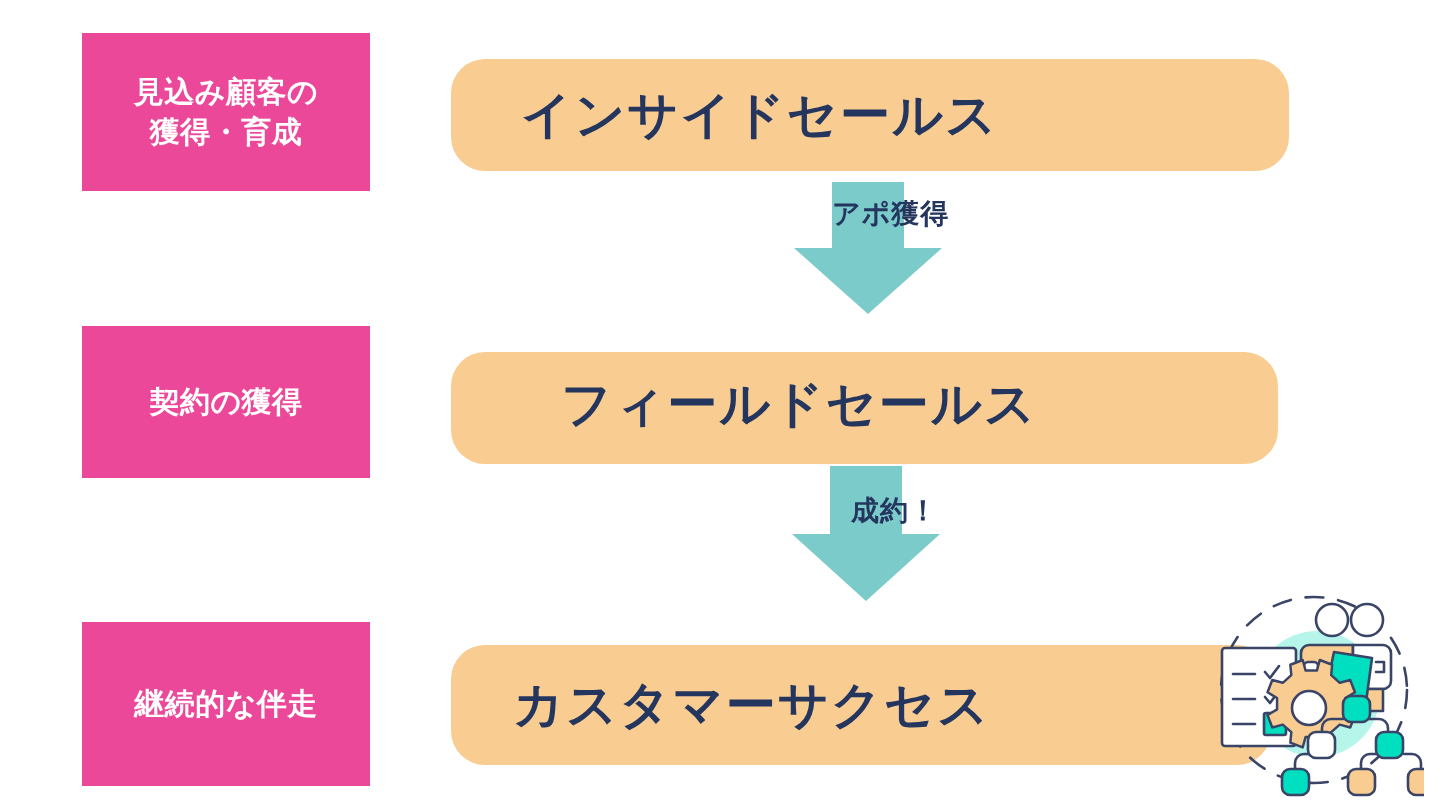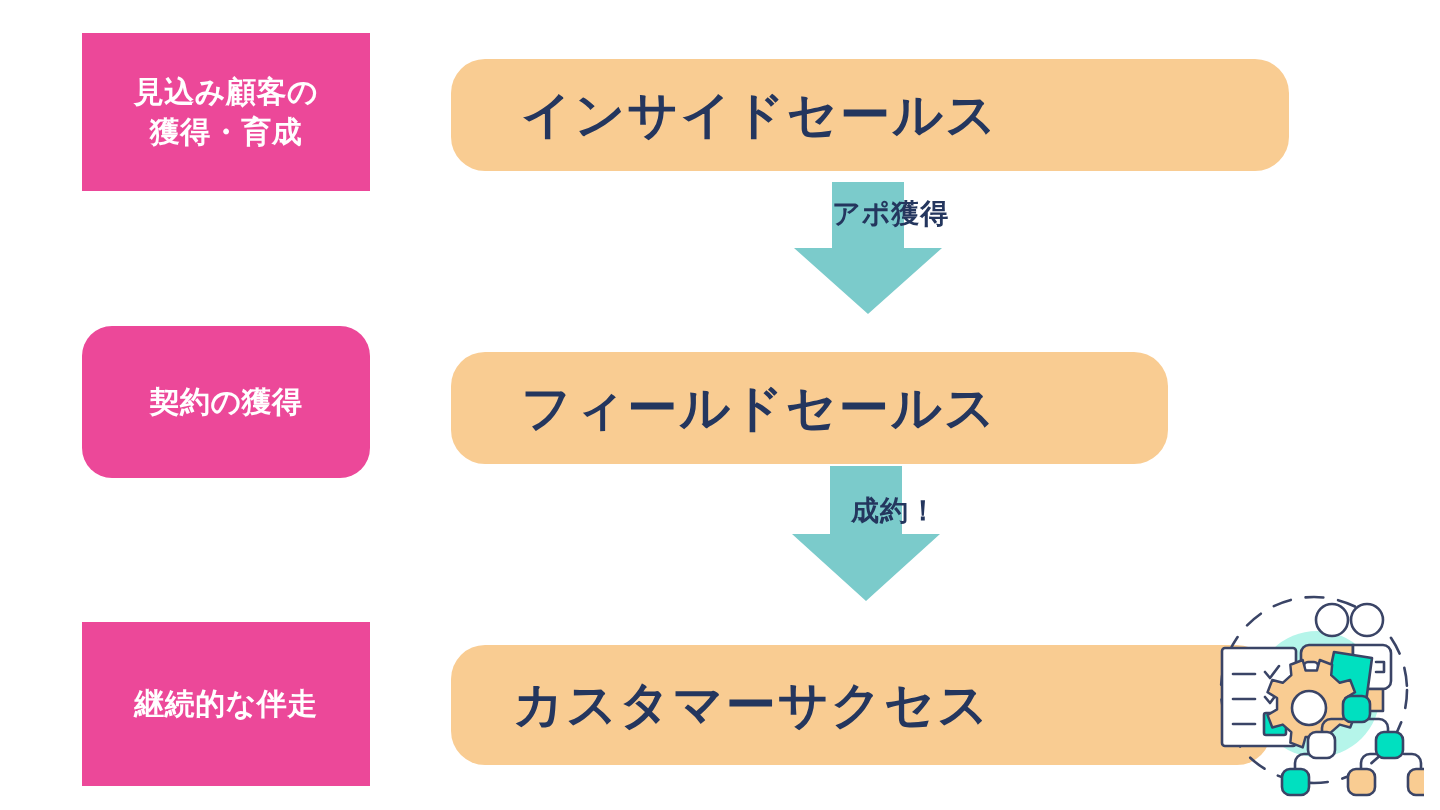--- a/index.html
+++ b/index.html
@@ -32,42 +32,42 @@
     font-weight: bold;
     font-size: 30px;
     line-height: 1.35;
     letter-spacing: 0.5px;
     box-sizing: border-box;
   }
   .stage-label .lines { display: block; }
   .stage-label .l { display: block; white-space: nowrap; }
 
   #stage-label-1 { top: 33px;  height: 158px; }
-  #stage-label-2 { top: 326px; height: 152px; border-radius: 30px; }
+  #stage-label-2 { top: 326px; height: 152px; }
   #stage-label-3 { top: 622px; height: 164px; }
 
   
   .stage-box {
     position: absolute;
     background: #F9CC92;
     border-radius: 34px;
     display: flex;
     align-items: center;
     box-sizing: border-box;
   }
   .stage-box .txt {
     color: #24365E;
     font-weight: bold;
     font-size: 50px;
     letter-spacing: 2px;
     white-space: nowrap;
     line-height: 1;
   }
   #stage-box-1 { left: 451px; top: 59px;  width: 838px; height: 112px; padding-left: 70px; }
-  #stage-box-2 { left: 451px; top: 352px; width: 717px; height: 112px; padding-left: 70px; }
+  #stage-box-2 { left: 451px; top: 352px; width: 827px; height: 112px; padding-left: 110px; font-family: Liberation Mono, monospace; }
   #stage-box-3 { left: 451px; top: 645px; width: 820px; height: 120px; padding-left: 62px; }
 
   
   .arrow {
     position: absolute;
     width: 148px;
   }
   .arrow svg { display: block; }
   #arrow-1 { left: 794px; top: 182px; height: 132px; }
   #arrow-2 { left: 792px; top: 466px; height: 135px; }

